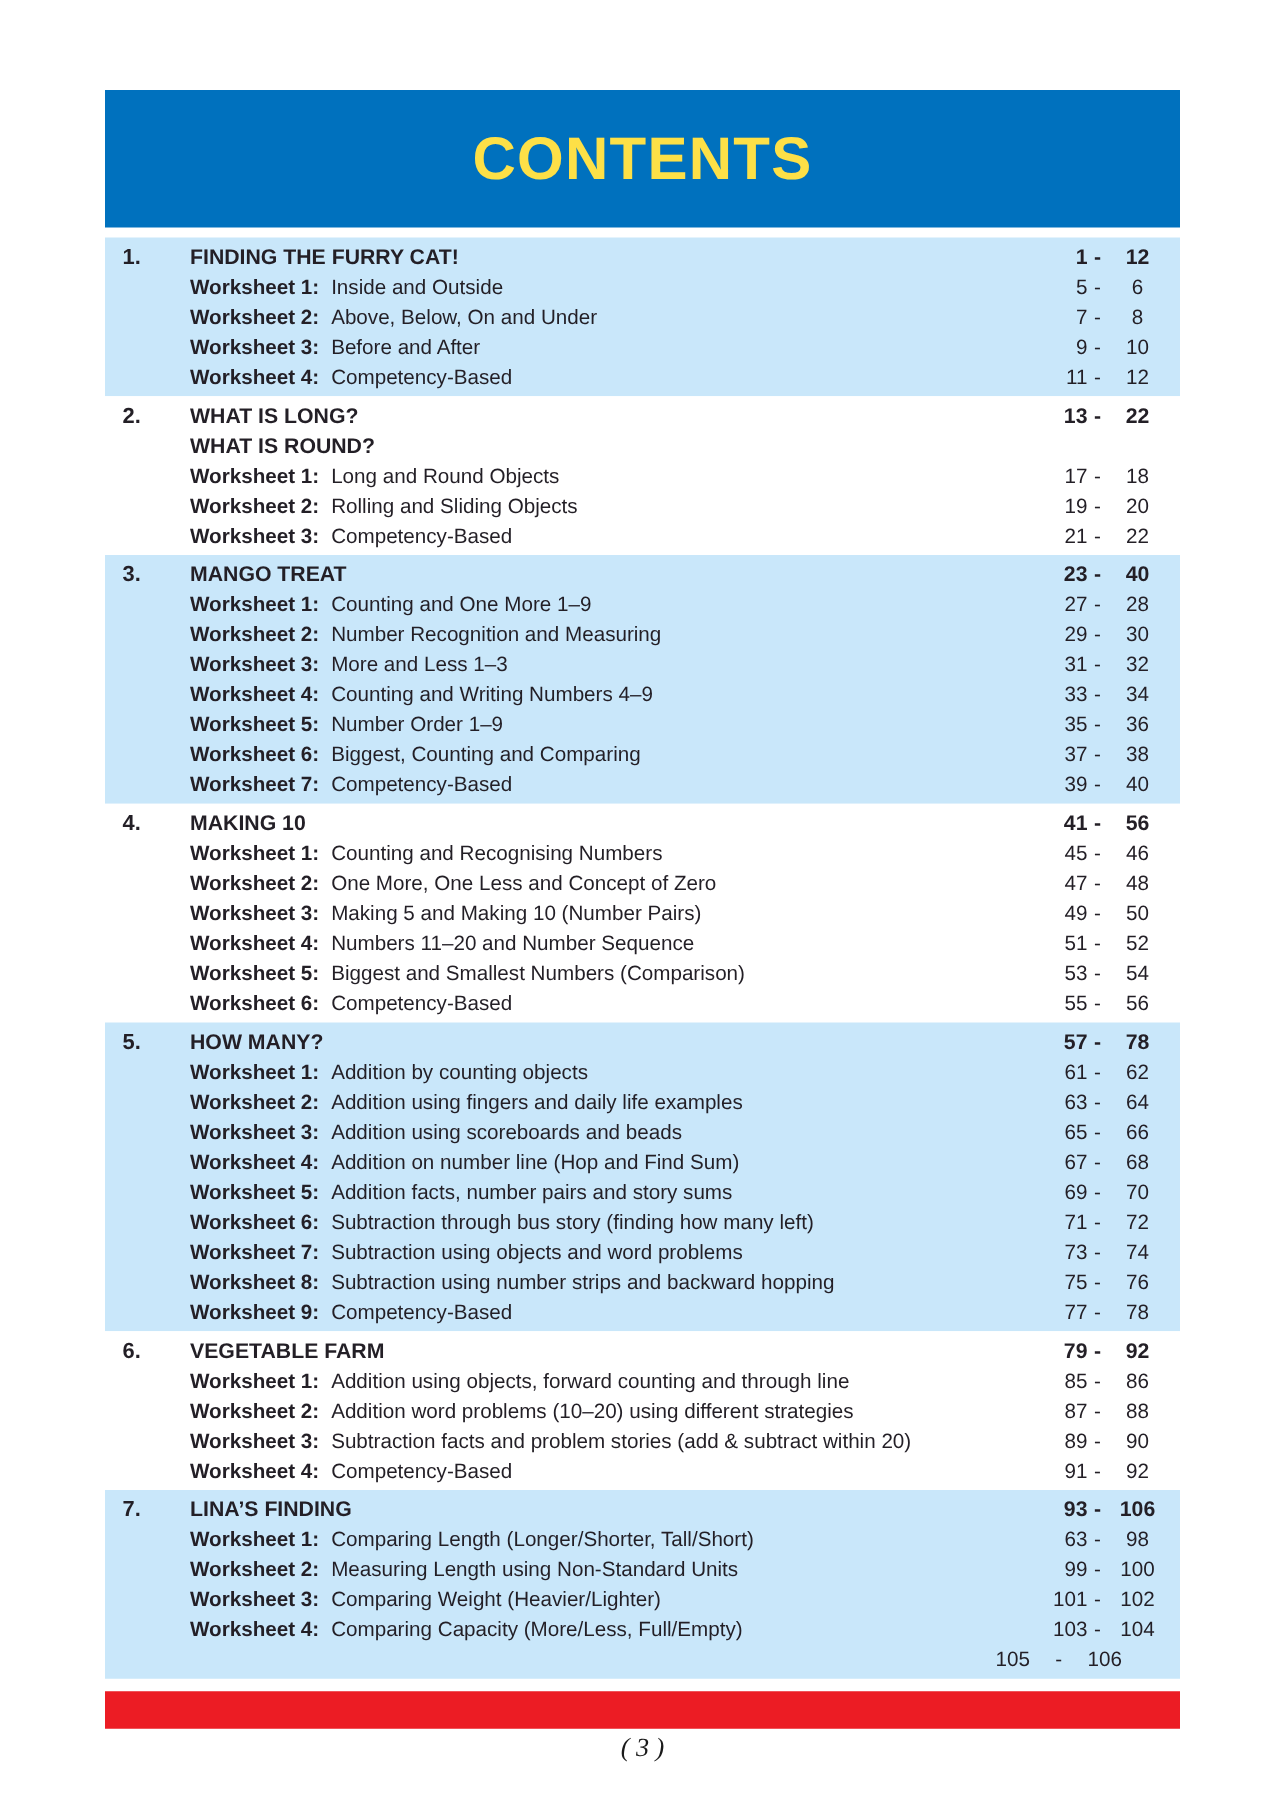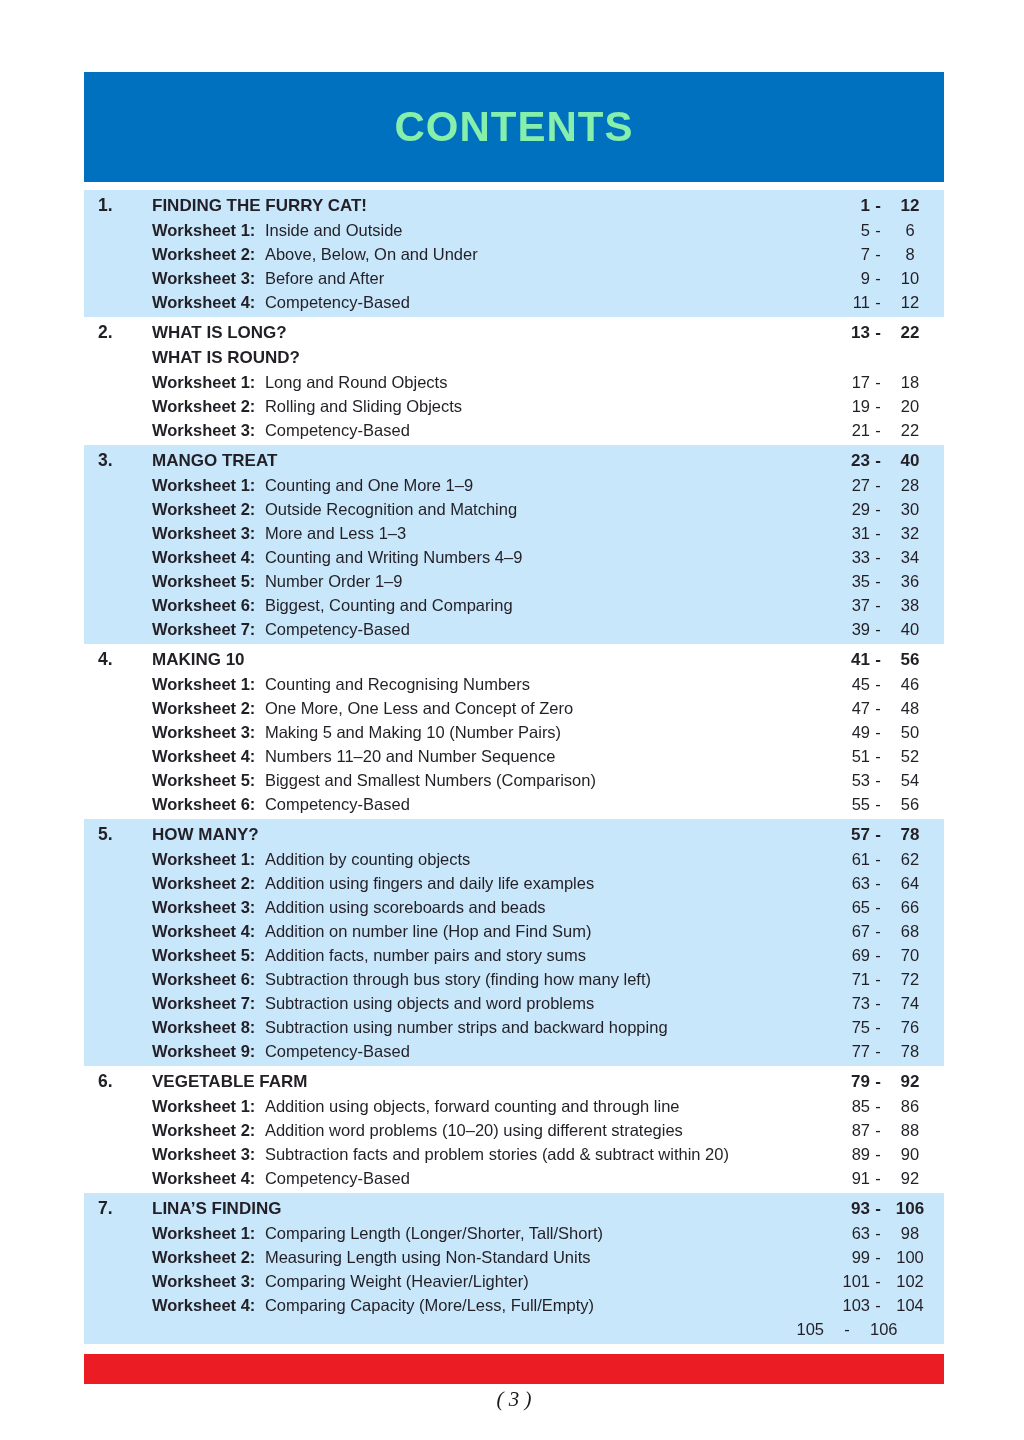--- a/index.html
+++ b/index.html
@@ -17,21 +17,21 @@
   }
   .page{padding:72px 80px 0 84px;width:1024px;}
 
   
   .contents-header{
     height:110px;width:860px;
     background:var(--header-bg);
     display:flex;align-items:center;justify-content:center;
   }
   .contents-header h1{
-    color:#86efac;font-size:42px;font-weight:700;letter-spacing:1px;
+    color:#fde047;font-size:48px;font-weight:700;letter-spacing:1px;
     font-family:"Liberation Sans",sans-serif;
   }
 
   
   #toc{margin-top:8px;width:860px;}
   .toc-section{padding:3px 0;background:#ffffff;}
   .toc-section.shaded{background:var(--band-bg);}
 
   .row{
     display:grid;
@@ -205,21 +205,21 @@
     </span>
     <span class="col p1">27</span>
     <span class="col dash">-</span>
     <span class="col p2">28</span>
   </div>
         <div class="row worksheet-row">
     <span class="col num"></span>
     <span class="col text">
       
       <span class="ws-label">Worksheet 2:</span>
-      <span class="ws-desc">Outside Recognition and Matching</span>
+      <span class="ws-desc">Number Recognition and Measuring</span>
     </span>
     <span class="col p1">29</span>
     <span class="col dash">-</span>
     <span class="col p2">30</span>
   </div>
         <div class="row worksheet-row">
     <span class="col num"></span>
     <span class="col text">
       
       <span class="ws-label">Worksheet 3:</span>

